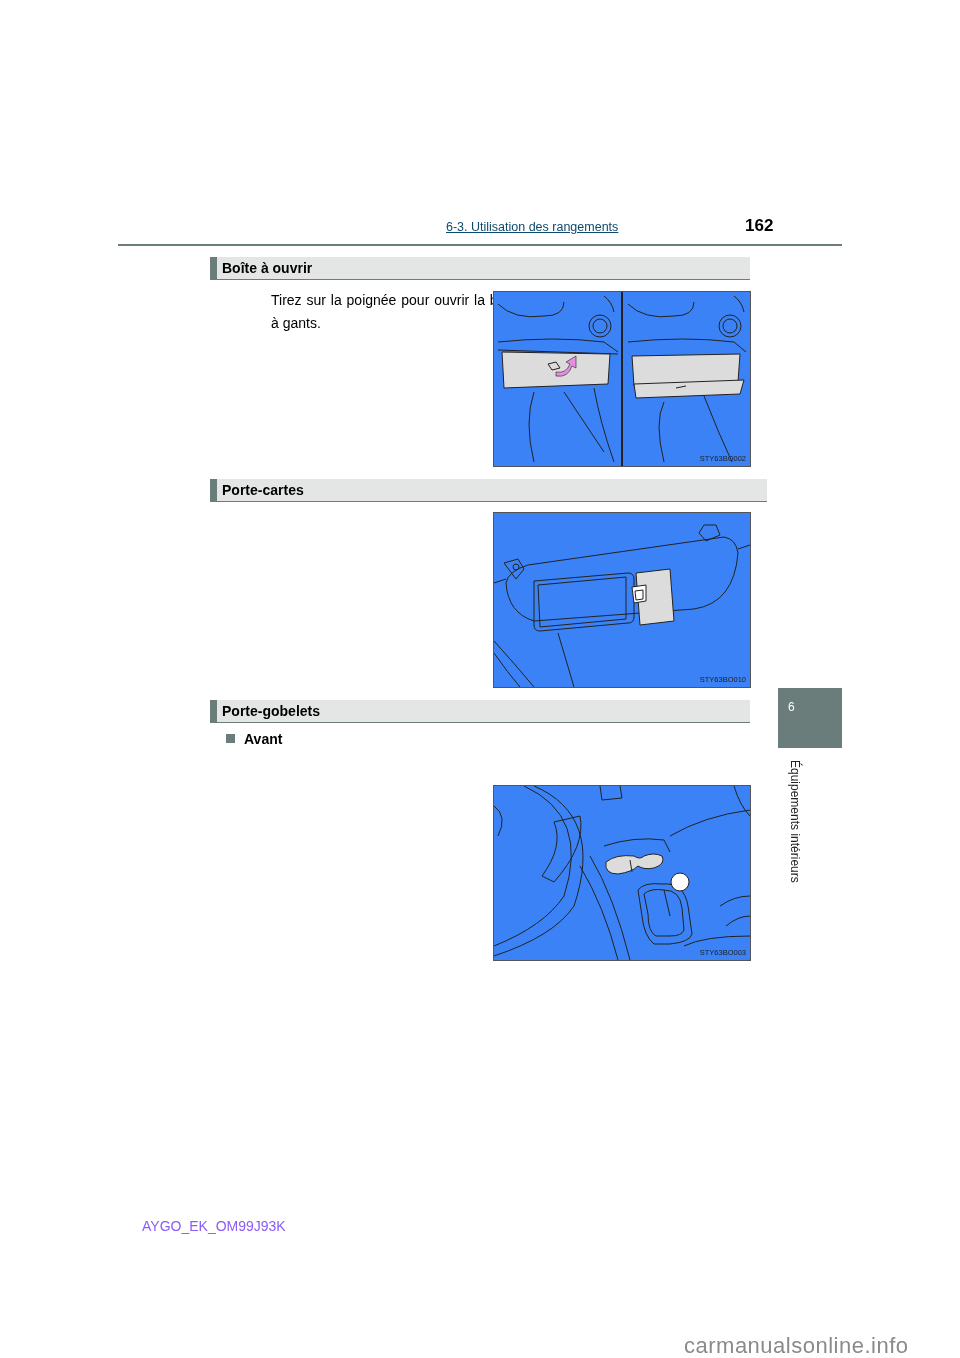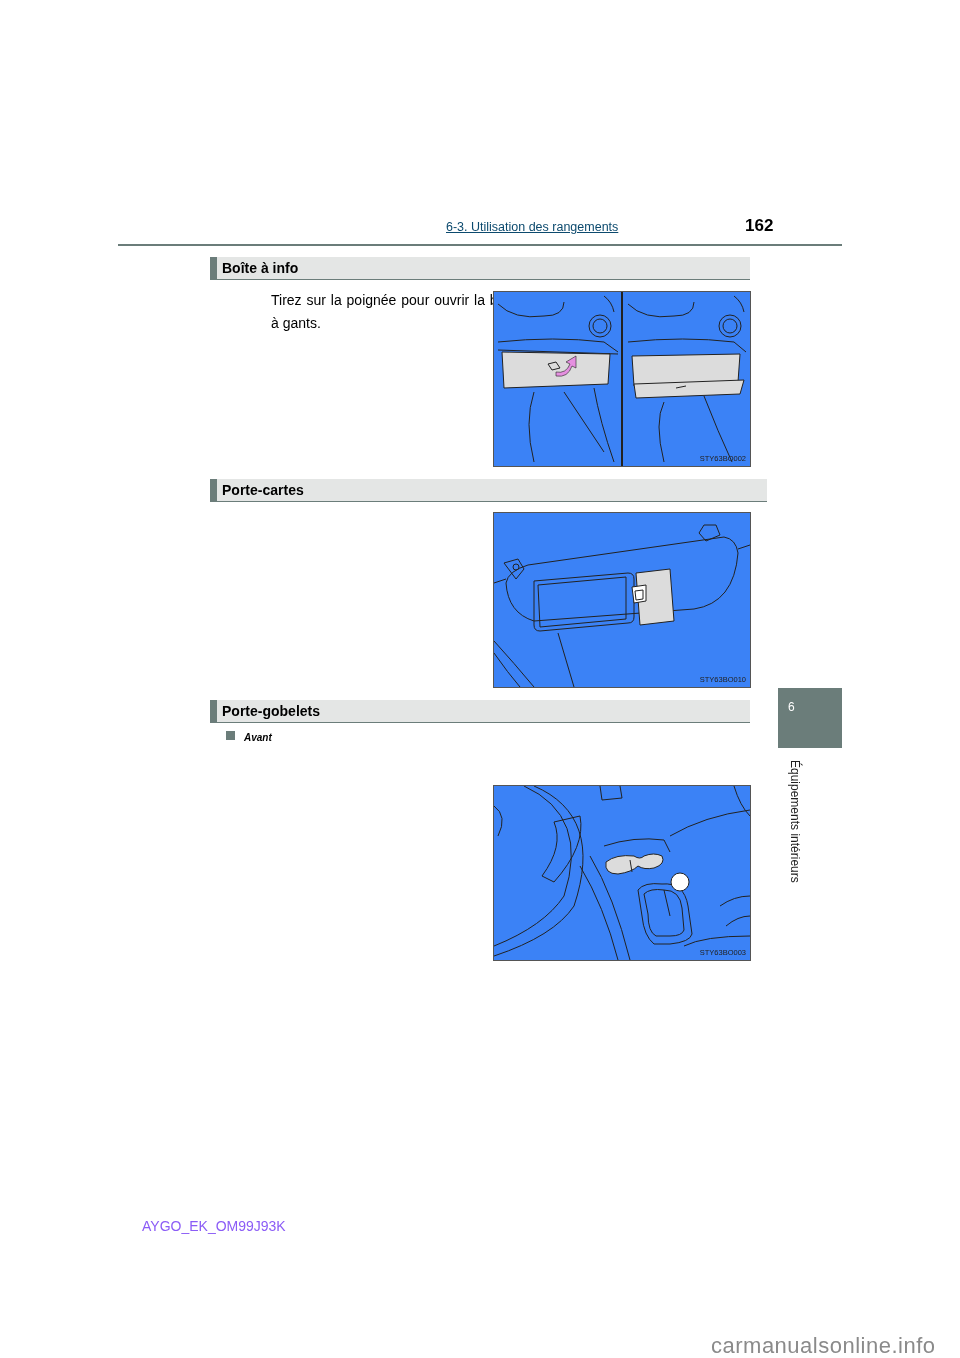--- a/index.html
+++ b/index.html
@@ -6,42 +6,42 @@
   body { width:960px; height:1358px; position:relative; overflow:hidden;
          font-family:"Liberation Sans", sans-serif; color:#000; }
   .abs { position:absolute; }
   .hdr-title { left:446px; top:220px; font-size:12.5px; color:#0c4a6e;text-decoration:underline; }
   .hdr-page { left:745px; top:216px; font-size:17px; font-weight:bold; }
   .hdr-rule { left:118px; top:244px; width:724px; height:2px; background:#6b7d7a; }
   .sec { left:210px; width:540px; height:22px; background:#e4e6e5; border-bottom:1px solid #6b7d7a; }
   .sec .bar { position:absolute; left:0; top:0; width:7px; height:23px; background:#6b7d7a; }
   .sec .lbl { position:absolute; left:12px; top:3px; font-size:14px; font-weight:bold; }
   .body-text { left:226px; top:289px; width:250px; font-size:14px; line-height:23px; text-align:justify; text-align-last:left;margin-left:45px; }
-  .sub { left:226px; top:731px; font-size:10px; font-weight:bold;font-style:italic; }
+  .sub { left:226px; top:731px; font-size:14px; font-weight:bold; }
   .sub .sq { display:inline-block; width:9px; height:9px; background:#6b7d7a; margin-right:9px; vertical-align:1px; }
   .fig { border:1px solid #555; background:#3b82f6; }
   .fig svg { display:block; }
   .cap { position:absolute; right:4px; bottom:3px; font-size:7.5px; color:#222; }
   .tab { left:778px; top:688px; width:64px; height:60px; background:#6b7d7a; }
   .tab span { position:absolute; left:10px; top:12px; color:#fff; font-size:12px; }
   .side { left:786px; top:760px; width:20px; height:130px; }
   .side span { position:absolute; left:0; top:0; transform-origin:0 0; transform:translate(16px,0) rotate(90deg); white-space:nowrap; font-size:12px; color:#222; }
   .footer-code { left:142px; top:1218px; font-size:14px; color:#8b5cf6; }
-  .watermark { left:711px; top:1333px; font-size:22px; color:#8a8a8a; letter-spacing:0.5px; }
+  .watermark { left:684px; top:1333px; font-size:22px; color:#8a8a8a; letter-spacing:0.5px; }
 </style>
 </head>
 <body>
 
 <div class="abs hdr-title">6-3. Utilisation des rangements</div>
 <div class="abs hdr-page">162</div>
 <div class="abs hdr-rule"></div>
 
 <div class="abs sec" style="top:257px;">
   <div class="bar"></div>
-  <div class="lbl">Boîte à info</div>
+  <div class="lbl">Boîte à ouvrir</div>
 </div>
 <div class="abs body-text">Tirez sur la poignée pour ouvrir la boîte à gants.</div>
 
 <div class="abs fig" style="left:493px; top:291px; width:256px; height:174px;">
   <svg width="256" height="174" viewBox="0 0 256 174">
     <g fill="none" stroke="#222" stroke-width="1">
 
       <path d="M4 12 Q20 28 50 24 Q70 24 70 10"></path>
       <path d="M110 4 Q118 10 120 20"></path>
       <circle cx="106" cy="34" r="11"></circle>

